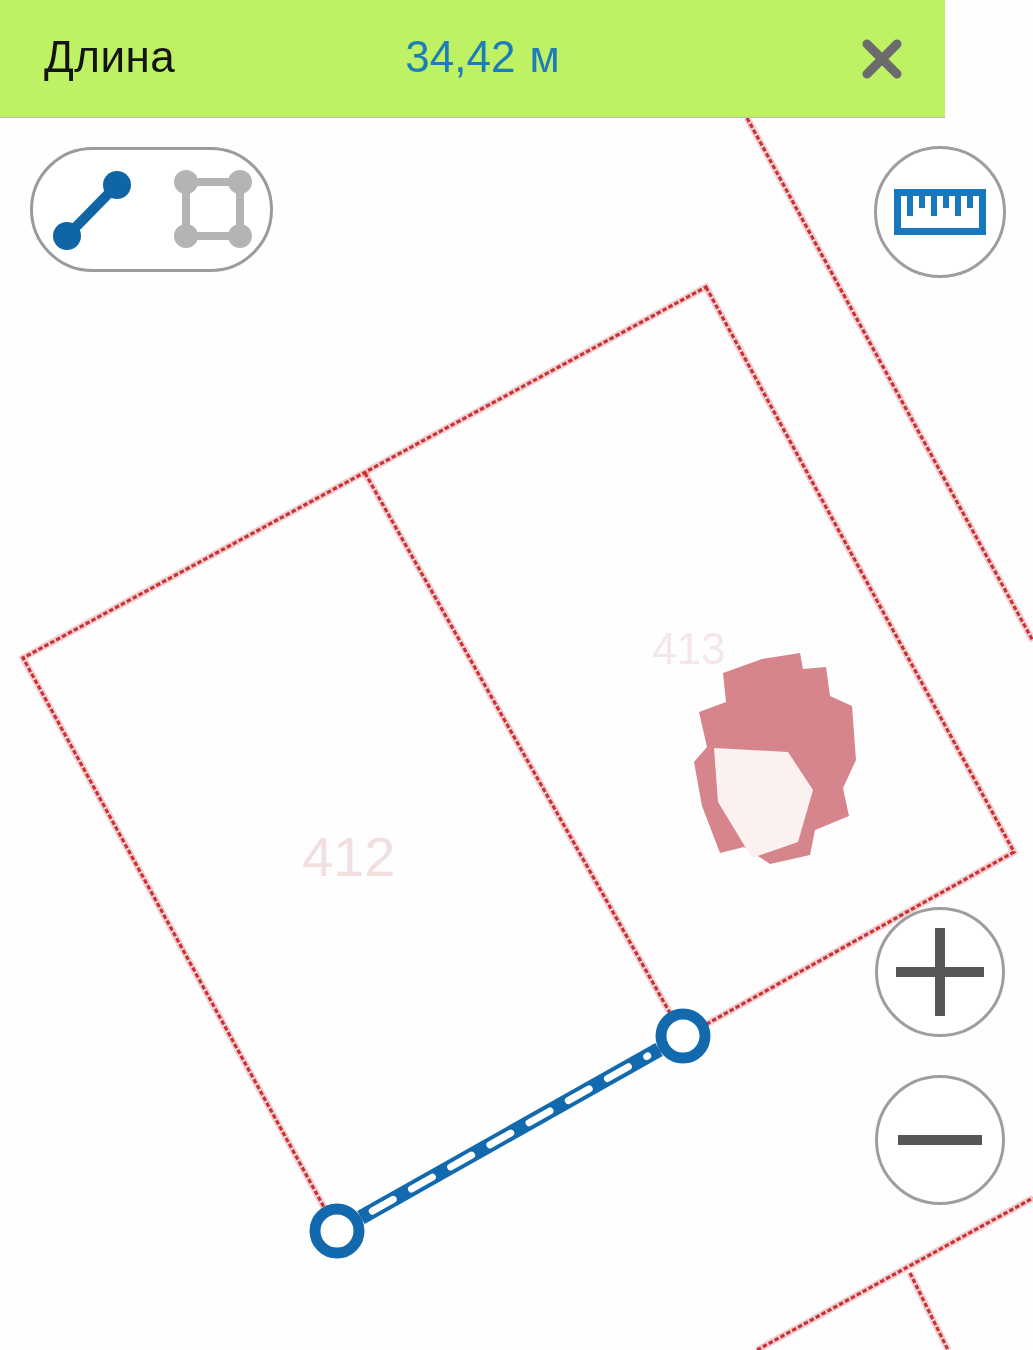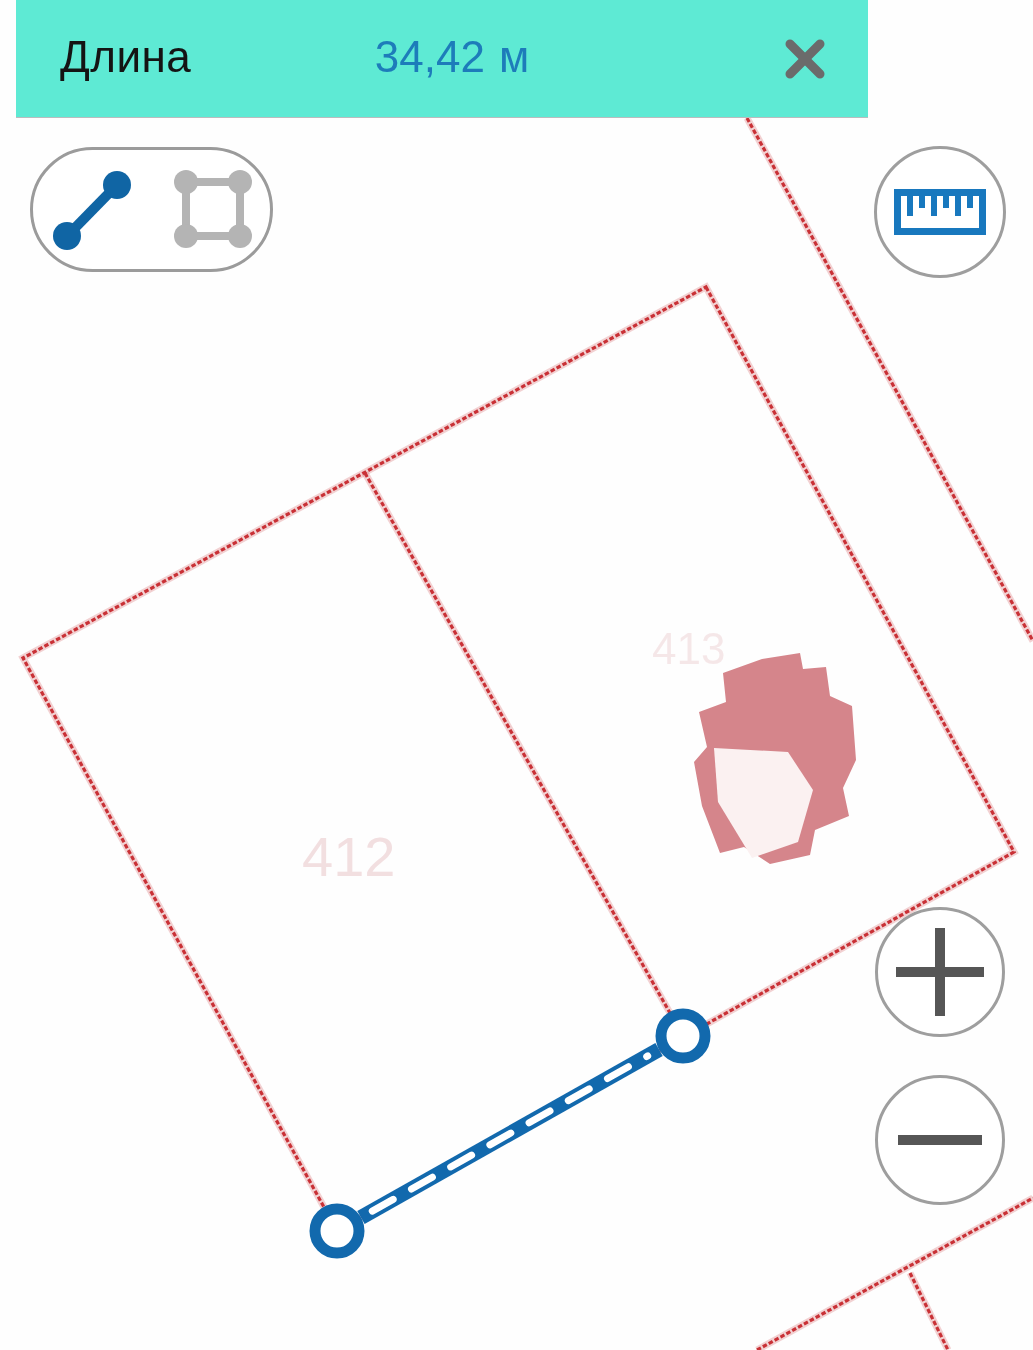--- a/index.html
+++ b/index.html
@@ -3,22 +3,22 @@
 <meta charset="utf-8">
 <style>
   html,body{margin:0;padding:0;}
   body{
     width:1033px;height:1350px;position:relative;overflow:hidden;
     background:#fefefe;font-family:"Liberation Sans",sans-serif;
     -webkit-font-smoothing:antialiased;
   }
   
   .header{
-    position:absolute;left:16px;top:0;width:852px;height:117px;
-    background:#5eead4;border-bottom:1px solid #bcbcbe;
+    position:absolute;left:0;top:0;width:945px;height:117px;
+    background:#bef264;border-bottom:1px solid #bcbcbe;
     display:flex;align-items:center;z-index:30;
   }
   .header-title{
     position:absolute;left:44px;top:50%;transform:translateY(-54%);
     font-size:44px;color:#141414;letter-spacing:.5px;
   }
   .header-value{
     position:absolute;left:0;right:0;text-align:center;top:50%;
     transform:translateY(-54%);font-size:44px;color:#1d7cba;margin-left:20px;
   }

